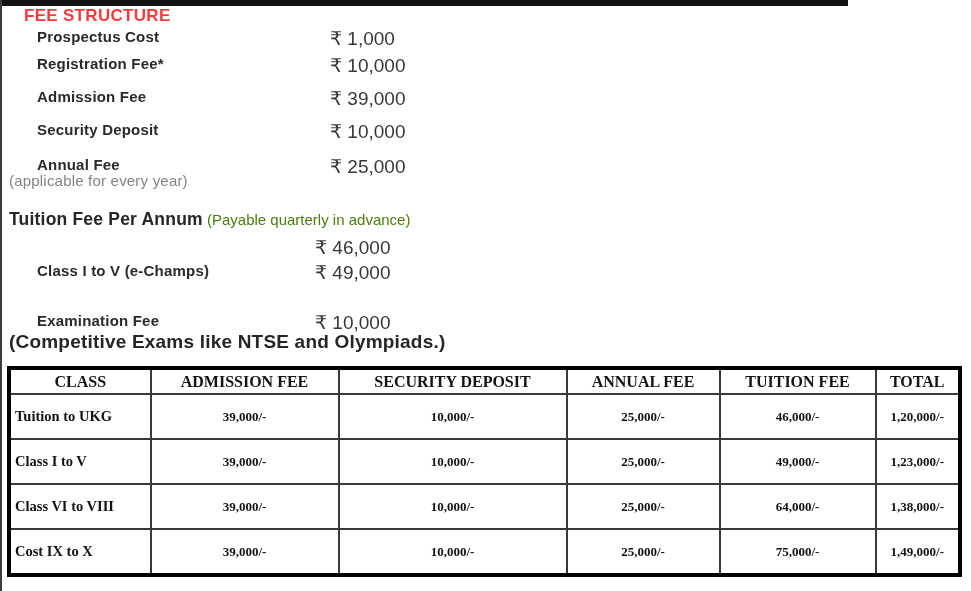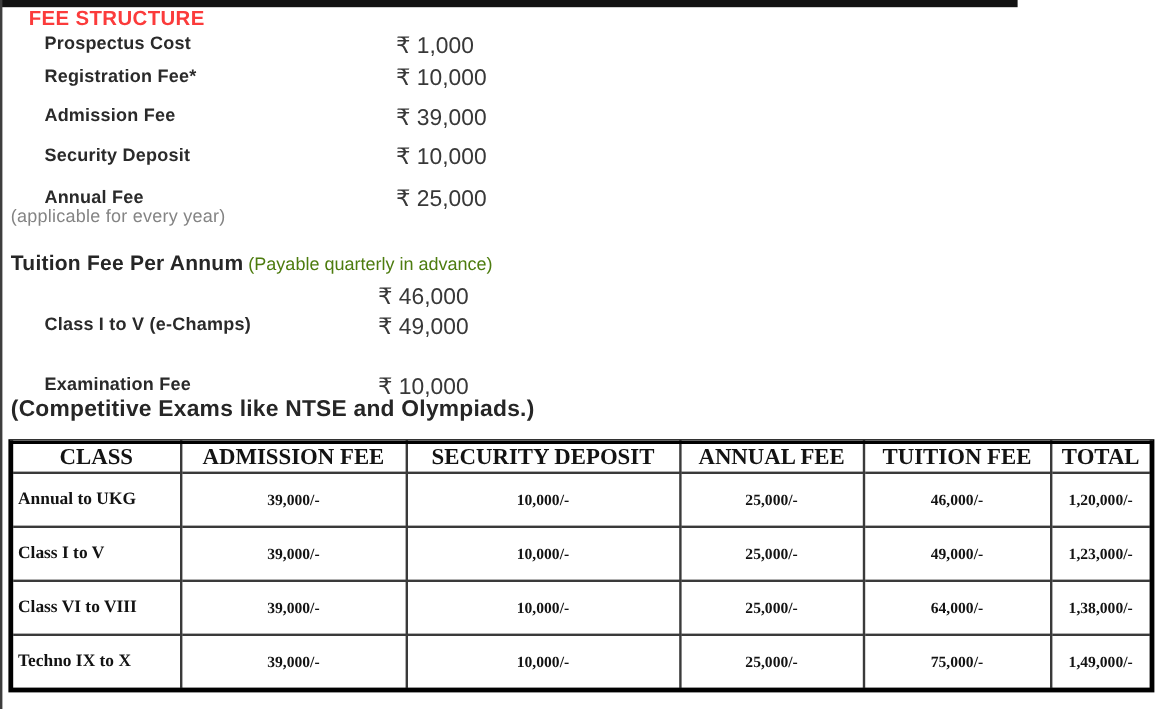--- a/index.html
+++ b/index.html
@@ -65,21 +65,21 @@
     font-family: "Liberation Serif", "DejaVu Serif", serif;
     color: #131313;
     table-layout: fixed;
   }
   table.fee-table, table.fee-table tr, table.fee-table th, table.fee-table td {
     border: 2px solid #3a3a3a;
   }
   table.fee-table { border: 3px solid #000; box-shadow: 0 0 0 1px #000; }
   table.fee-table th {
     height: 23px;
-    font-size: 19px; font-weight: bold; text-align: center;
+    font-size: 16px; font-weight: bold; text-align: center;
     padding: 0 2px; white-space: nowrap; overflow: hidden;
   }
   table.fee-table td {
     height: 43px;
     font-size: 13px; font-weight: bold; text-align: center;
     padding: 0 2px; white-space: nowrap; overflow: hidden;
   }
   table.fee-table td.cls {
     font-size: 14.5px; text-align: left; padding-left: 4px;
   }
@@ -148,21 +148,21 @@
         <th>CLASS</th>
         <th>ADMISSION FEE</th>
         <th>SECURITY DEPOSIT</th>
         <th>ANNUAL FEE</th>
         <th>TUITION FEE</th>
         <th>TOTAL</th>
       </tr>
     </thead>
     <tbody>
       <tr>
-        <td class="cls">Annual to UKG</td>
+        <td class="cls">Tuition to UKG</td>
         <td>39,000/-</td>
         <td>10,000/-</td>
         <td>25,000/-</td>
         <td>46,000/-</td>
         <td>1,20,000/-</td>
       </tr>
       <tr>
         <td class="cls">Class I to V</td>
         <td>39,000/-</td>
         <td>10,000/-</td>
@@ -172,21 +172,21 @@
       </tr>
       <tr>
         <td class="cls">Class VI to VIII</td>
         <td>39,000/-</td>
         <td>10,000/-</td>
         <td>25,000/-</td>
         <td>64,000/-</td>
         <td>1,38,000/-</td>
       </tr>
       <tr>
-        <td class="cls">Techno IX to X</td>
+        <td class="cls">Cost IX to X</td>
         <td>39,000/-</td>
         <td>10,000/-</td>
         <td>25,000/-</td>
         <td>75,000/-</td>
         <td>1,49,000/-</td>
       </tr>
     </tbody>
   </table>
 
 </div>

